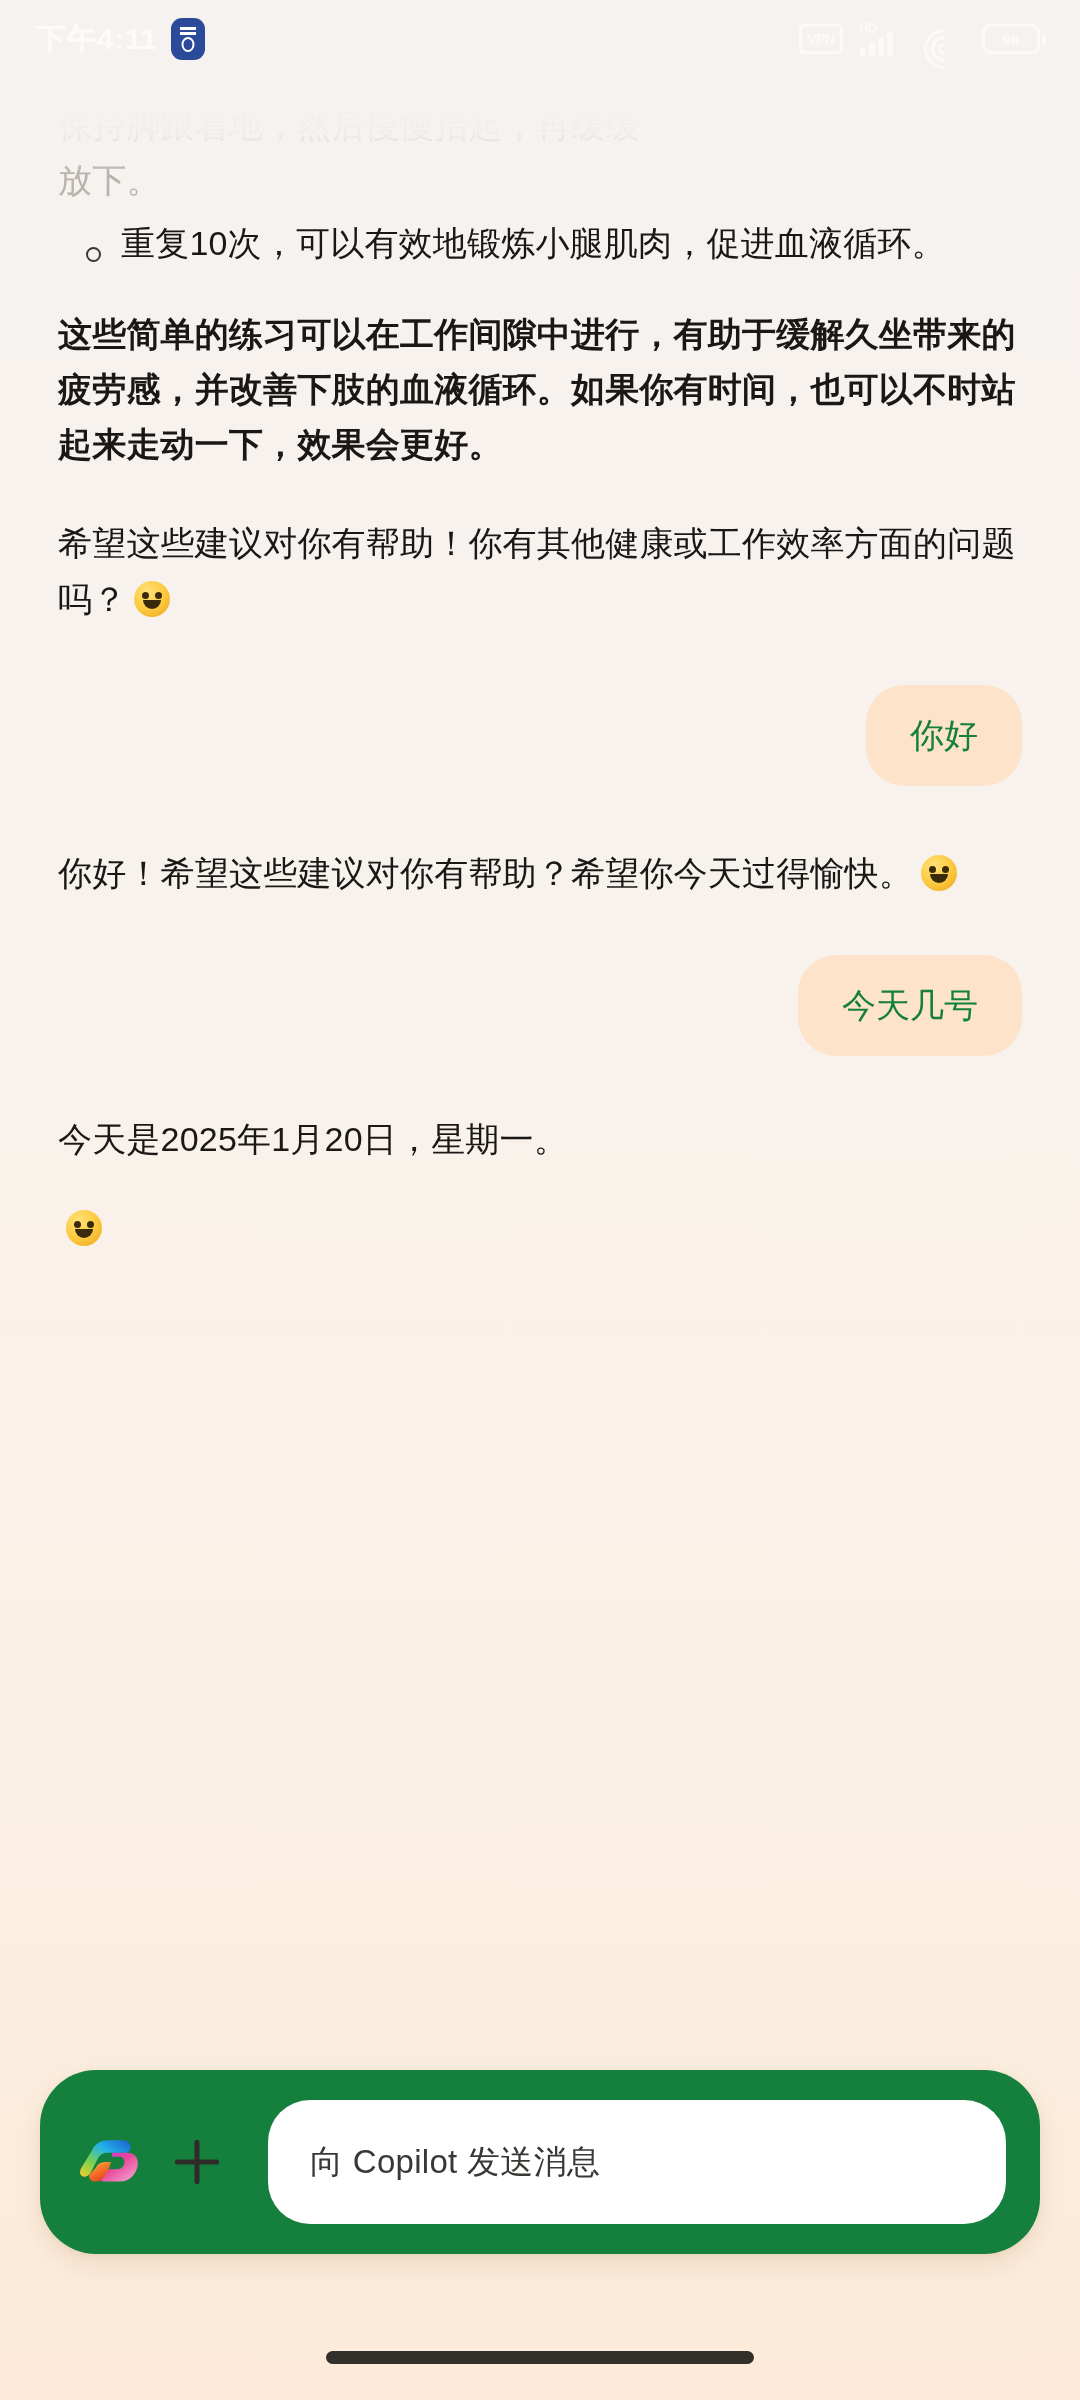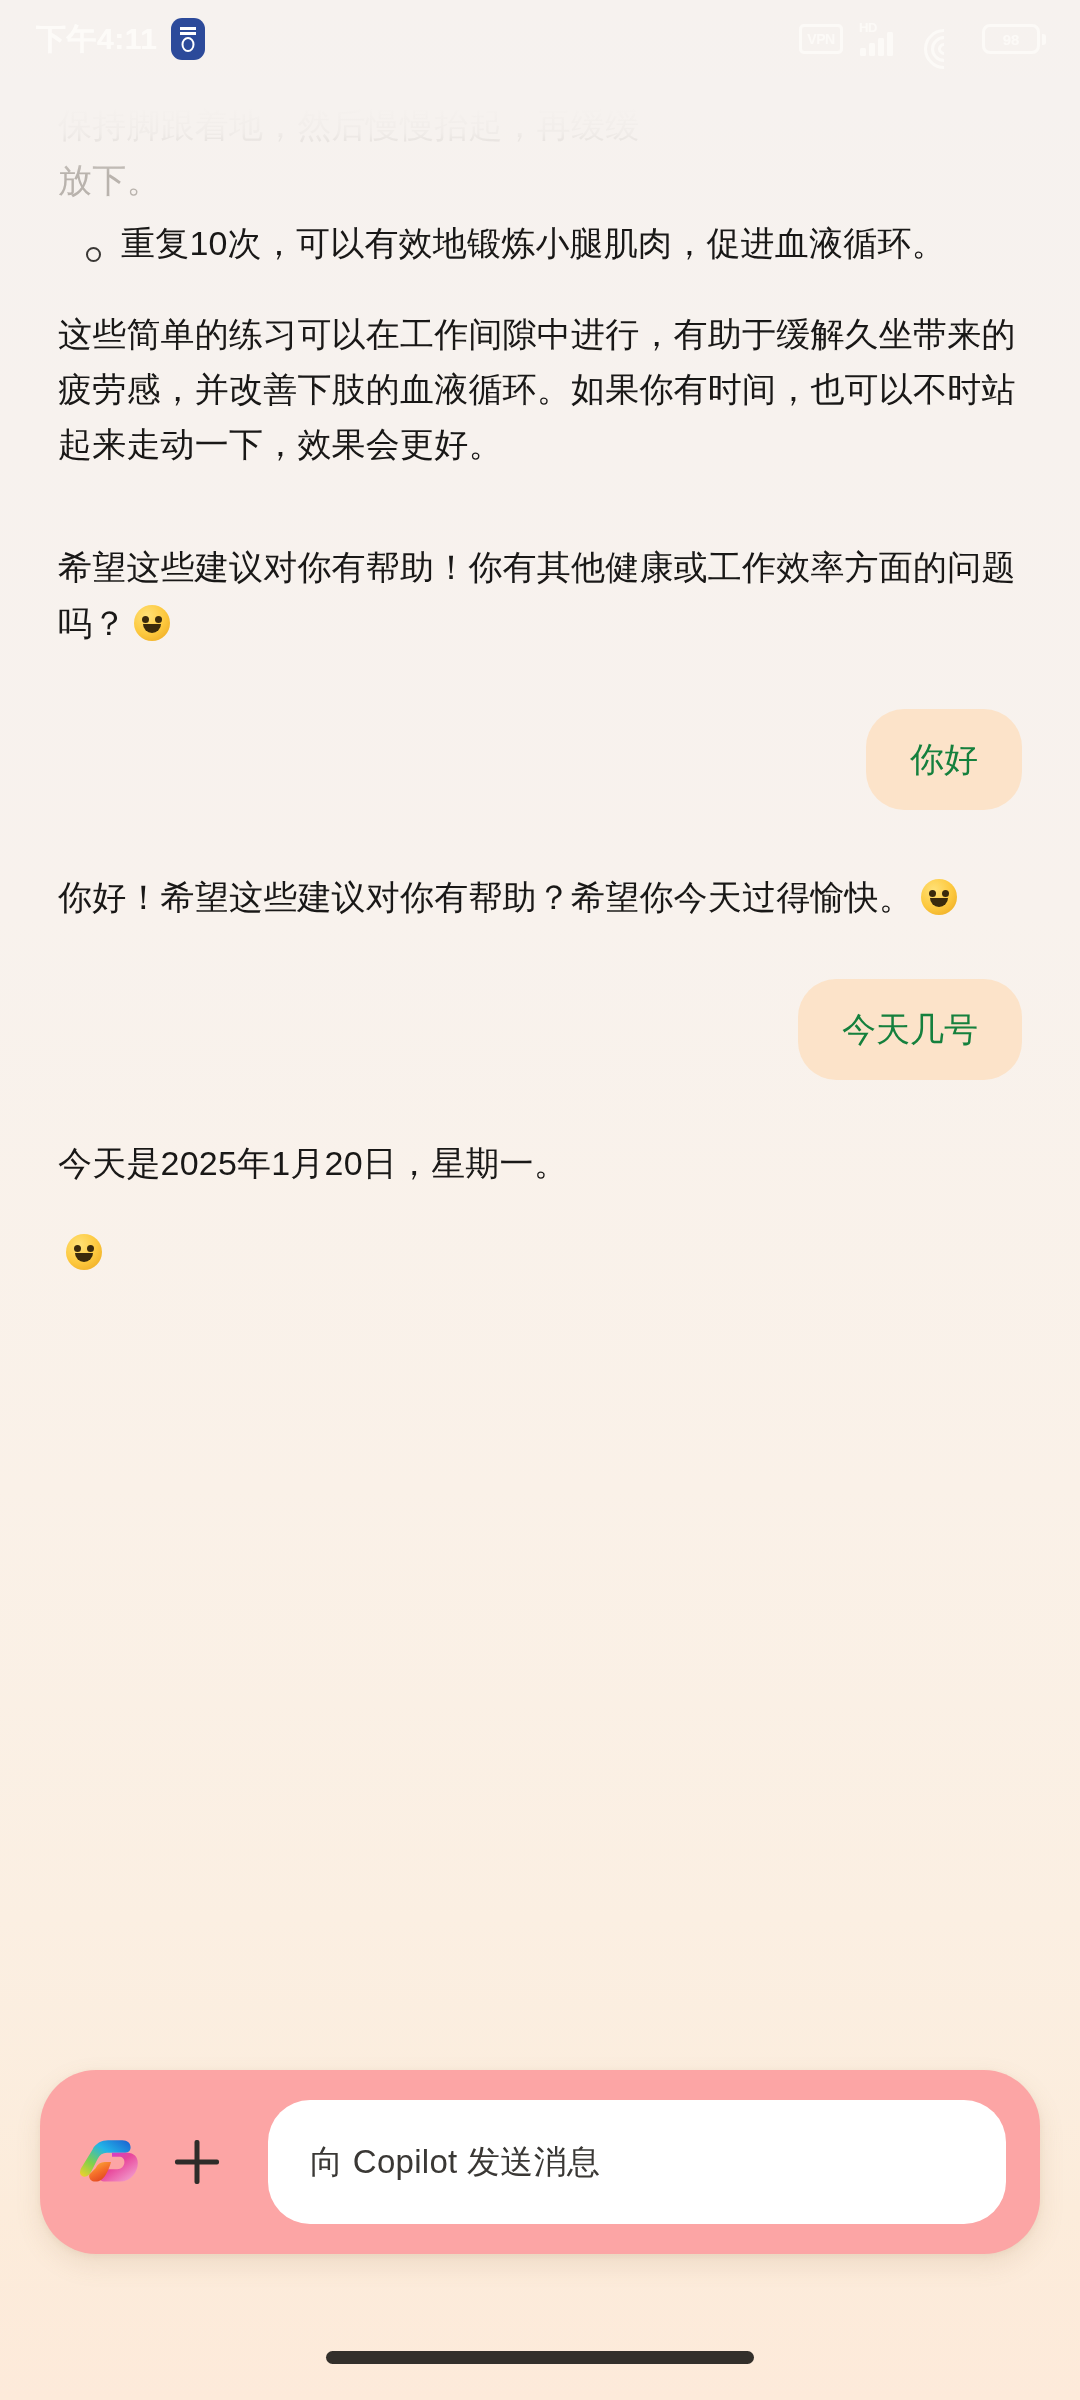--- a/index.html
+++ b/index.html
@@ -129,21 +129,21 @@
   .emoji .e-eye{ position:absolute; top:11px; width:7px; height:7px; border-radius:50%; background:#3a2a0c; }
   .emoji .e-eye.l{ left:8px; } .emoji .e-eye.r{ right:8px; }
   .emoji .e-mouth{
     position:absolute; bottom:8px; left:50%; transform:translateX(-50%);
     width:18px; height:9px; background:#3a2a0c; border-radius:0 0 10px 10px;
   }
 
   
   .composer{
     position:absolute; left:40px; bottom:146px; width:1000px; height:184px;
-    background:#fca5a5; border-radius:56px;
+    background:#15803d; border-radius:56px;
     box-shadow:0 10px 26px rgba(150,110,70,.14), 0 2px 6px rgba(150,110,70,.08);
     display:flex; align-items:center; padding:0 34px 0 38px; gap:10px;
   }
   .copilot-logo{ flex:0 0 auto; width:66px; height:66px; }
   .plus{
     flex:0 0 auto; width:86px; height:86px; position:relative; cursor:pointer;
   }
   .plus::before,.plus::after{
     content:""; position:absolute; background:#2e2c29; border-radius:2px;
   }
@@ -203,25 +203,25 @@
 
   <div class="msg" style="padding-top:20px;">
     <div class="bot-text faded">保持脚跟着地，然后慢慢抬起，再缓缓</div>
     <div class="bot-text faded" style="color:#b9b3ad;">放下。</div>
     <div class="bullet-row" style="margin-top:8px;">
       <span class="bullet-dot"></span>
       <span class="bullet-body bot-text">重复10次，可以有效地锻炼小腿肌肉，促进血液循环。</span>
     </div>
   </div>
 
-  <div class="msg para" style="">
+  <div class="msg para" style="font-weight:bold;">
     <div class="bot-text">这些简单的练习可以在工作间隙中进行，有助于缓解久坐带来的疲劳感，并改善下肢的血液循环。如果你有时间，也可以不时站起来走动一下，效果会更好。</div>
   </div>
 
-  <div class="msg para" style="margin-top:68px;">
+  <div class="msg para" style="margin-top:44px;">
     <div class="bot-text"><span>希望这些建议对你有帮助！你有其他健康或工作效率方面的问题吗？</span><span class="emoji"><i class="e-eye l"></i><i class="e-eye r"></i><i class="e-mouth"></i></span></div>
   </div>
 
   <div class="user-row" style="margin-top:58px;">
     <div class="bubble">你好</div>
   </div>
 
   <div class="msg" style="margin-top:60px;">
     <div class="bot-text"><span>你好！希望这些建议对你有帮助？希望你今天过得愉快。</span><span class="emoji"><i class="e-eye l"></i><i class="e-eye r"></i><i class="e-mouth"></i></span></div>
   </div>

